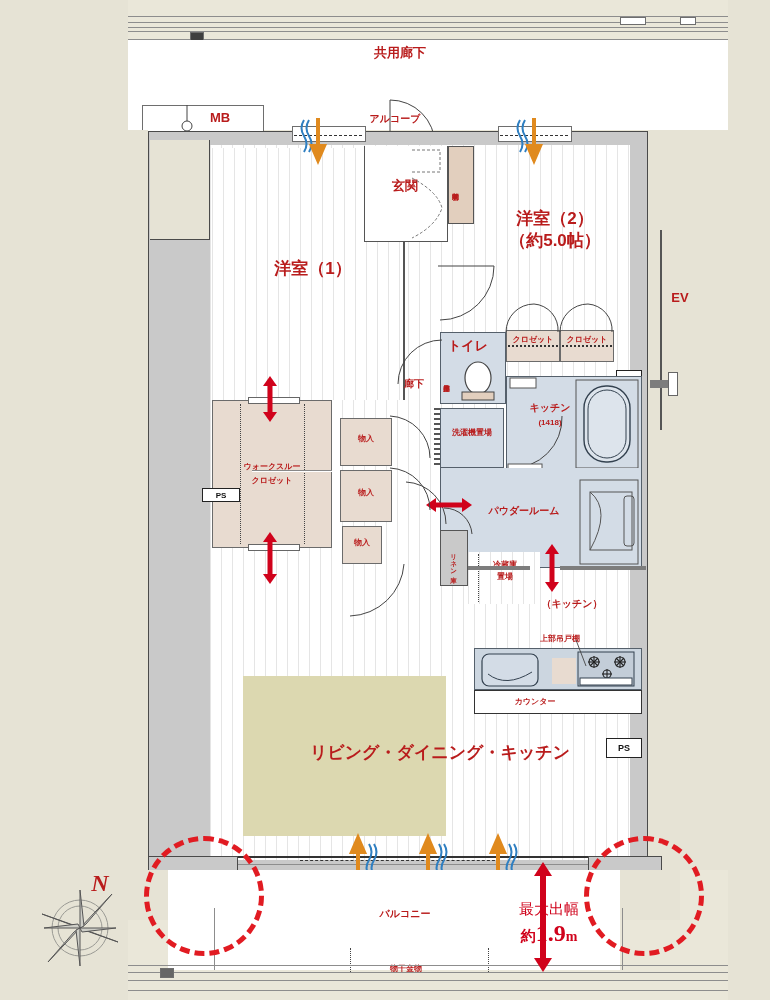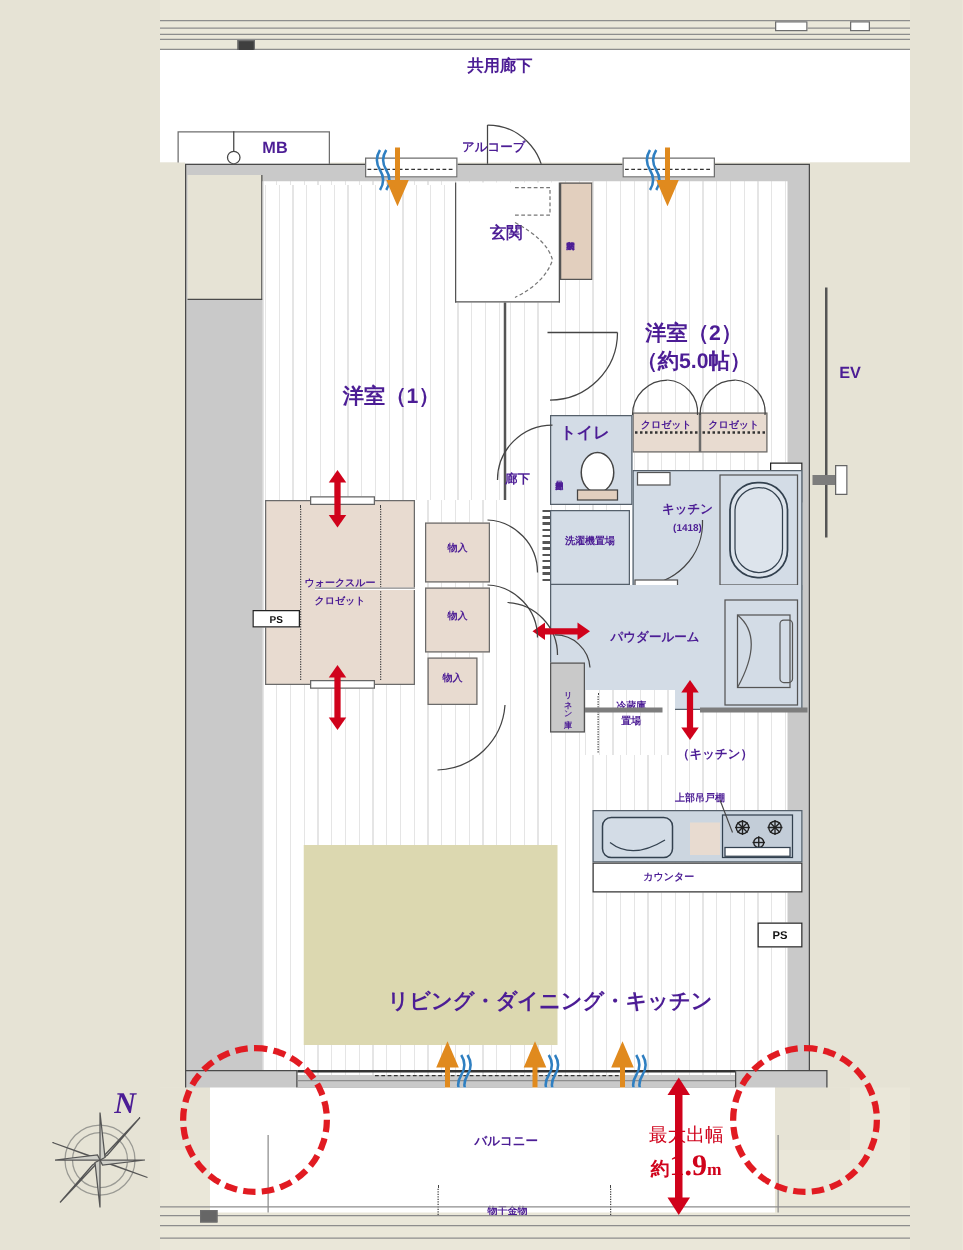--- a/index.html
+++ b/index.html
@@ -12,22 +12,22 @@
   .outer-beige{background:#e6e3d5;}
   .room-floor{background:#ffffff;}
   .lines{
     background-image:repeating-linear-gradient(to right,rgba(0,0,0,.10) 0 1px,transparent 1px 11px);
   }
   .ldk{background:#dcd8b0;}
   .closet{background:#e8dbd0;border:1px solid #6b6b6b;}
   .wet{background:#d3dce6;border:1px solid #55606b;}
   .wet-nb{background:#d3dce6;}
   
-  .lbl{position:absolute;color:#4c1d95;text-align:center;line-height:1.25;white-space:nowrap;}
-  .lbl-lg{font-size:17px;font-weight:700;margin-top:48px;}
+  .lbl{position:absolute;color:#b91c1c;text-align:center;line-height:1.25;white-space:nowrap;}
+  .lbl-lg{font-size:17px;font-weight:700;}
   .lbl-md{font-size:13px;font-weight:700;}
   .lbl-sm{font-size:10px;font-weight:700;}
   .lbl-xs{font-size:8px;font-weight:700;}
   .lbl-xxs{font-size:6.5px;font-weight:700;}
   .vert{writing-mode:vertical-rl;text-orientation:upright;white-space:nowrap;line-height:1;}
   .ps-box{background:#fff;border:1.4px solid #222;display:flex;align-items:center;justify-content:center;font-size:9px;font-weight:700;color:#111;margin-top:40px;}
   
   .red{color:#d0021b;}
   .dash-circle{position:absolute;border-radius:50%;border:5px dashed #e11b22;}
   

